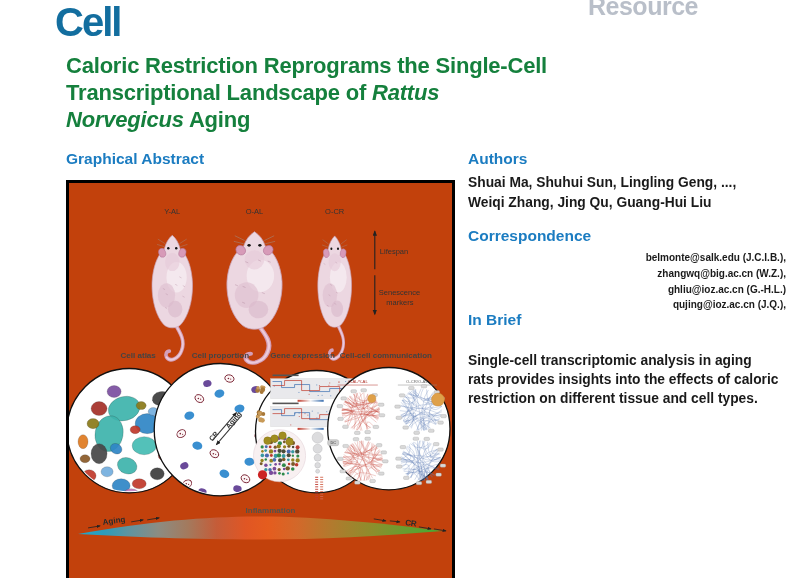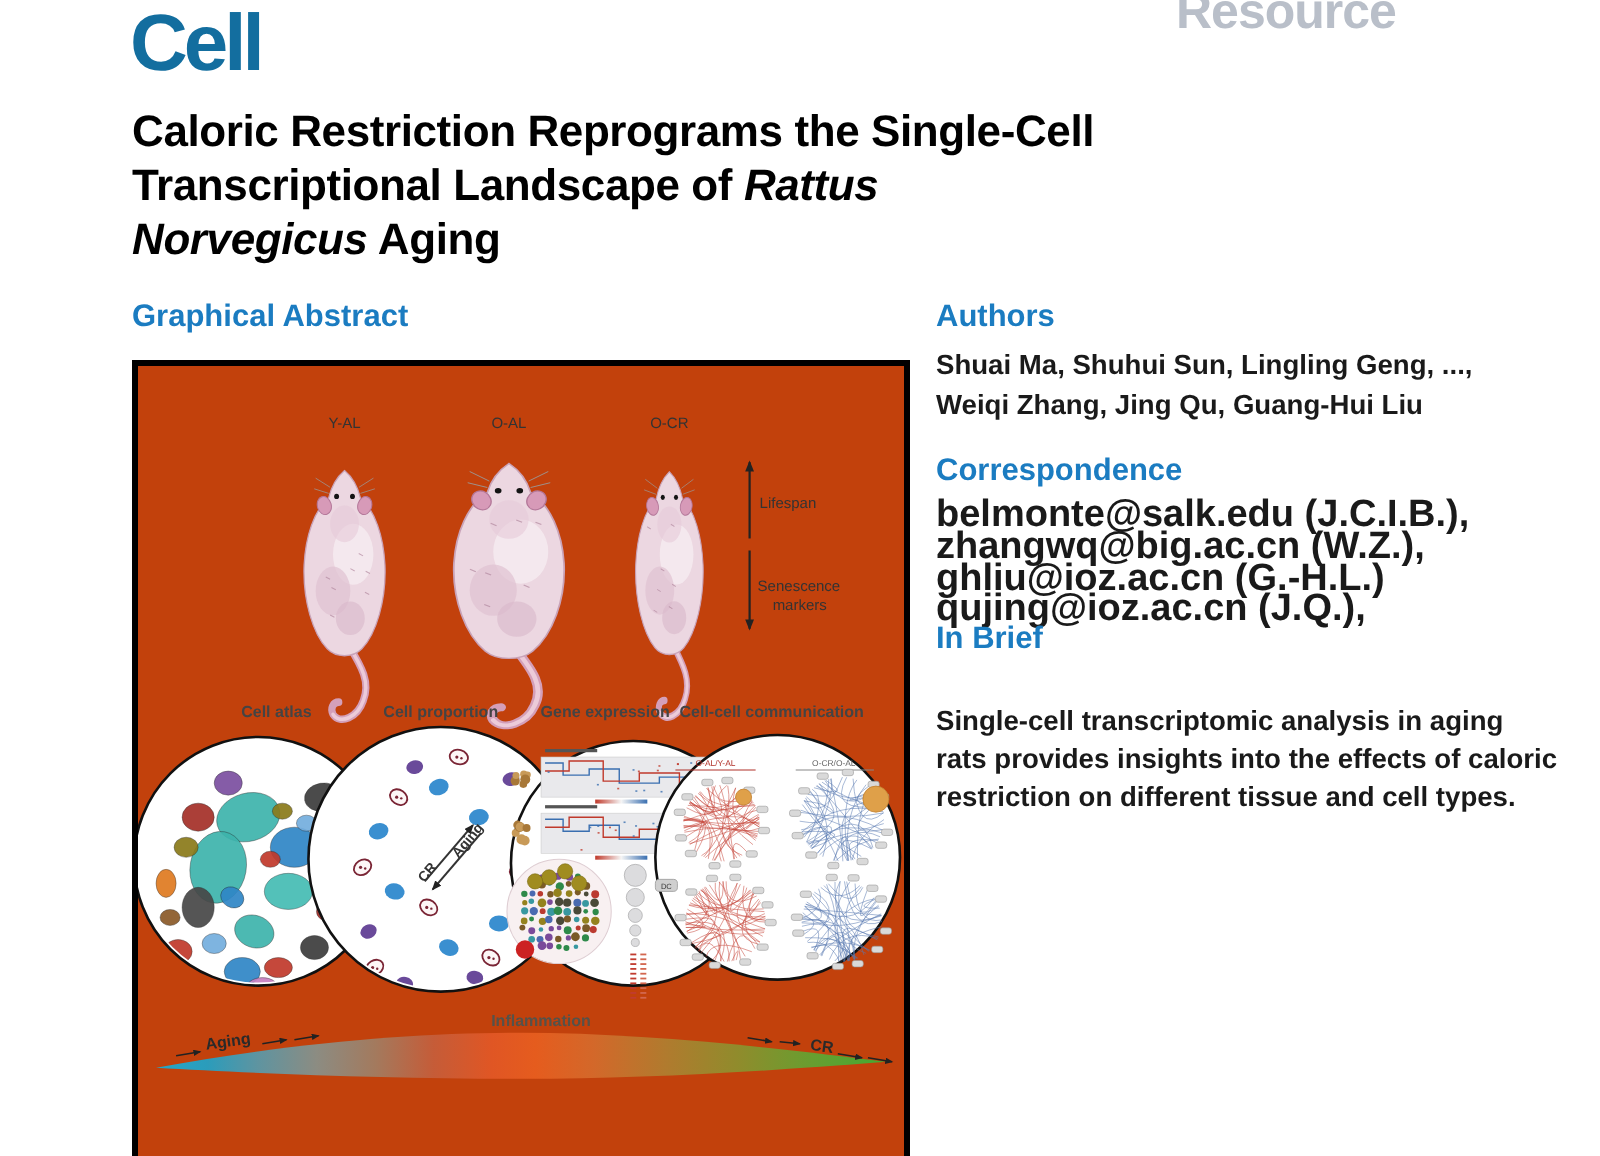--- a/index.html
+++ b/index.html
@@ -1,28 +1,28 @@
 <!DOCTYPE html>
 <html><head>
 <meta charset="utf-8">
 <style>
   html,body{margin:0;padding:0;background:#ffffff;}
   .page{position:relative;width:800px;height:578px;background:#fff;overflow:hidden;
         font-family:"Liberation Sans",sans-serif;color:#111;}
-  .journal-logo{position:absolute;left:65px;top:2px;font-size:40px;font-weight:bold;
+  .journal-logo{position:absolute;left:55px;top:2px;font-size:40px;font-weight:bold;
         letter-spacing:-2px;color:#136e9f;line-height:1;}
   .article-type{position:absolute;top:-8px;left:588px;width:132px;font-size:25px;font-weight:bold;
         color:#b9bfc9;letter-spacing:-0.5px;}
   .paper-title{position:absolute;left:66px;top:52px;width:582px;font-size:22px;line-height:27px;
-        font-weight:bold;color:#000000;letter-spacing:-0.2px;}
+        font-weight:bold;color:#15803d;letter-spacing:-0.2px;}
   .paper-title .it{font-style:italic;}
   .sec-heading{position:absolute;font-size:15.5px;font-weight:bold;color:#1b7cc1;}
   .right-col-text{position:absolute;left:468px;width:318px;font-weight:bold;color:#1a1a1a;}
   .authors-lines{top:173px;font-size:13.8px;line-height:19.5px;}
-  .corr-lines{top:250px;font-size:19px;line-height:15.8px;}
+  .corr-lines{top:250px;font-size:10px;line-height:15.8px;text-align:right;}
   .brief-text{top:352px;width:312px;font-size:13.8px;line-height:18.8px;}
   .figure-box{position:absolute;left:66px;top:180px;width:389px;height:408px;
         border:3px solid #000;box-sizing:border-box;background:#c2410c;}
   .figure-box svg{display:block;width:383px;height:378px;font-family:"Liberation Sans",sans-serif;}
 </style>
 </head>
 <body>
 
 <div class="page">
 

